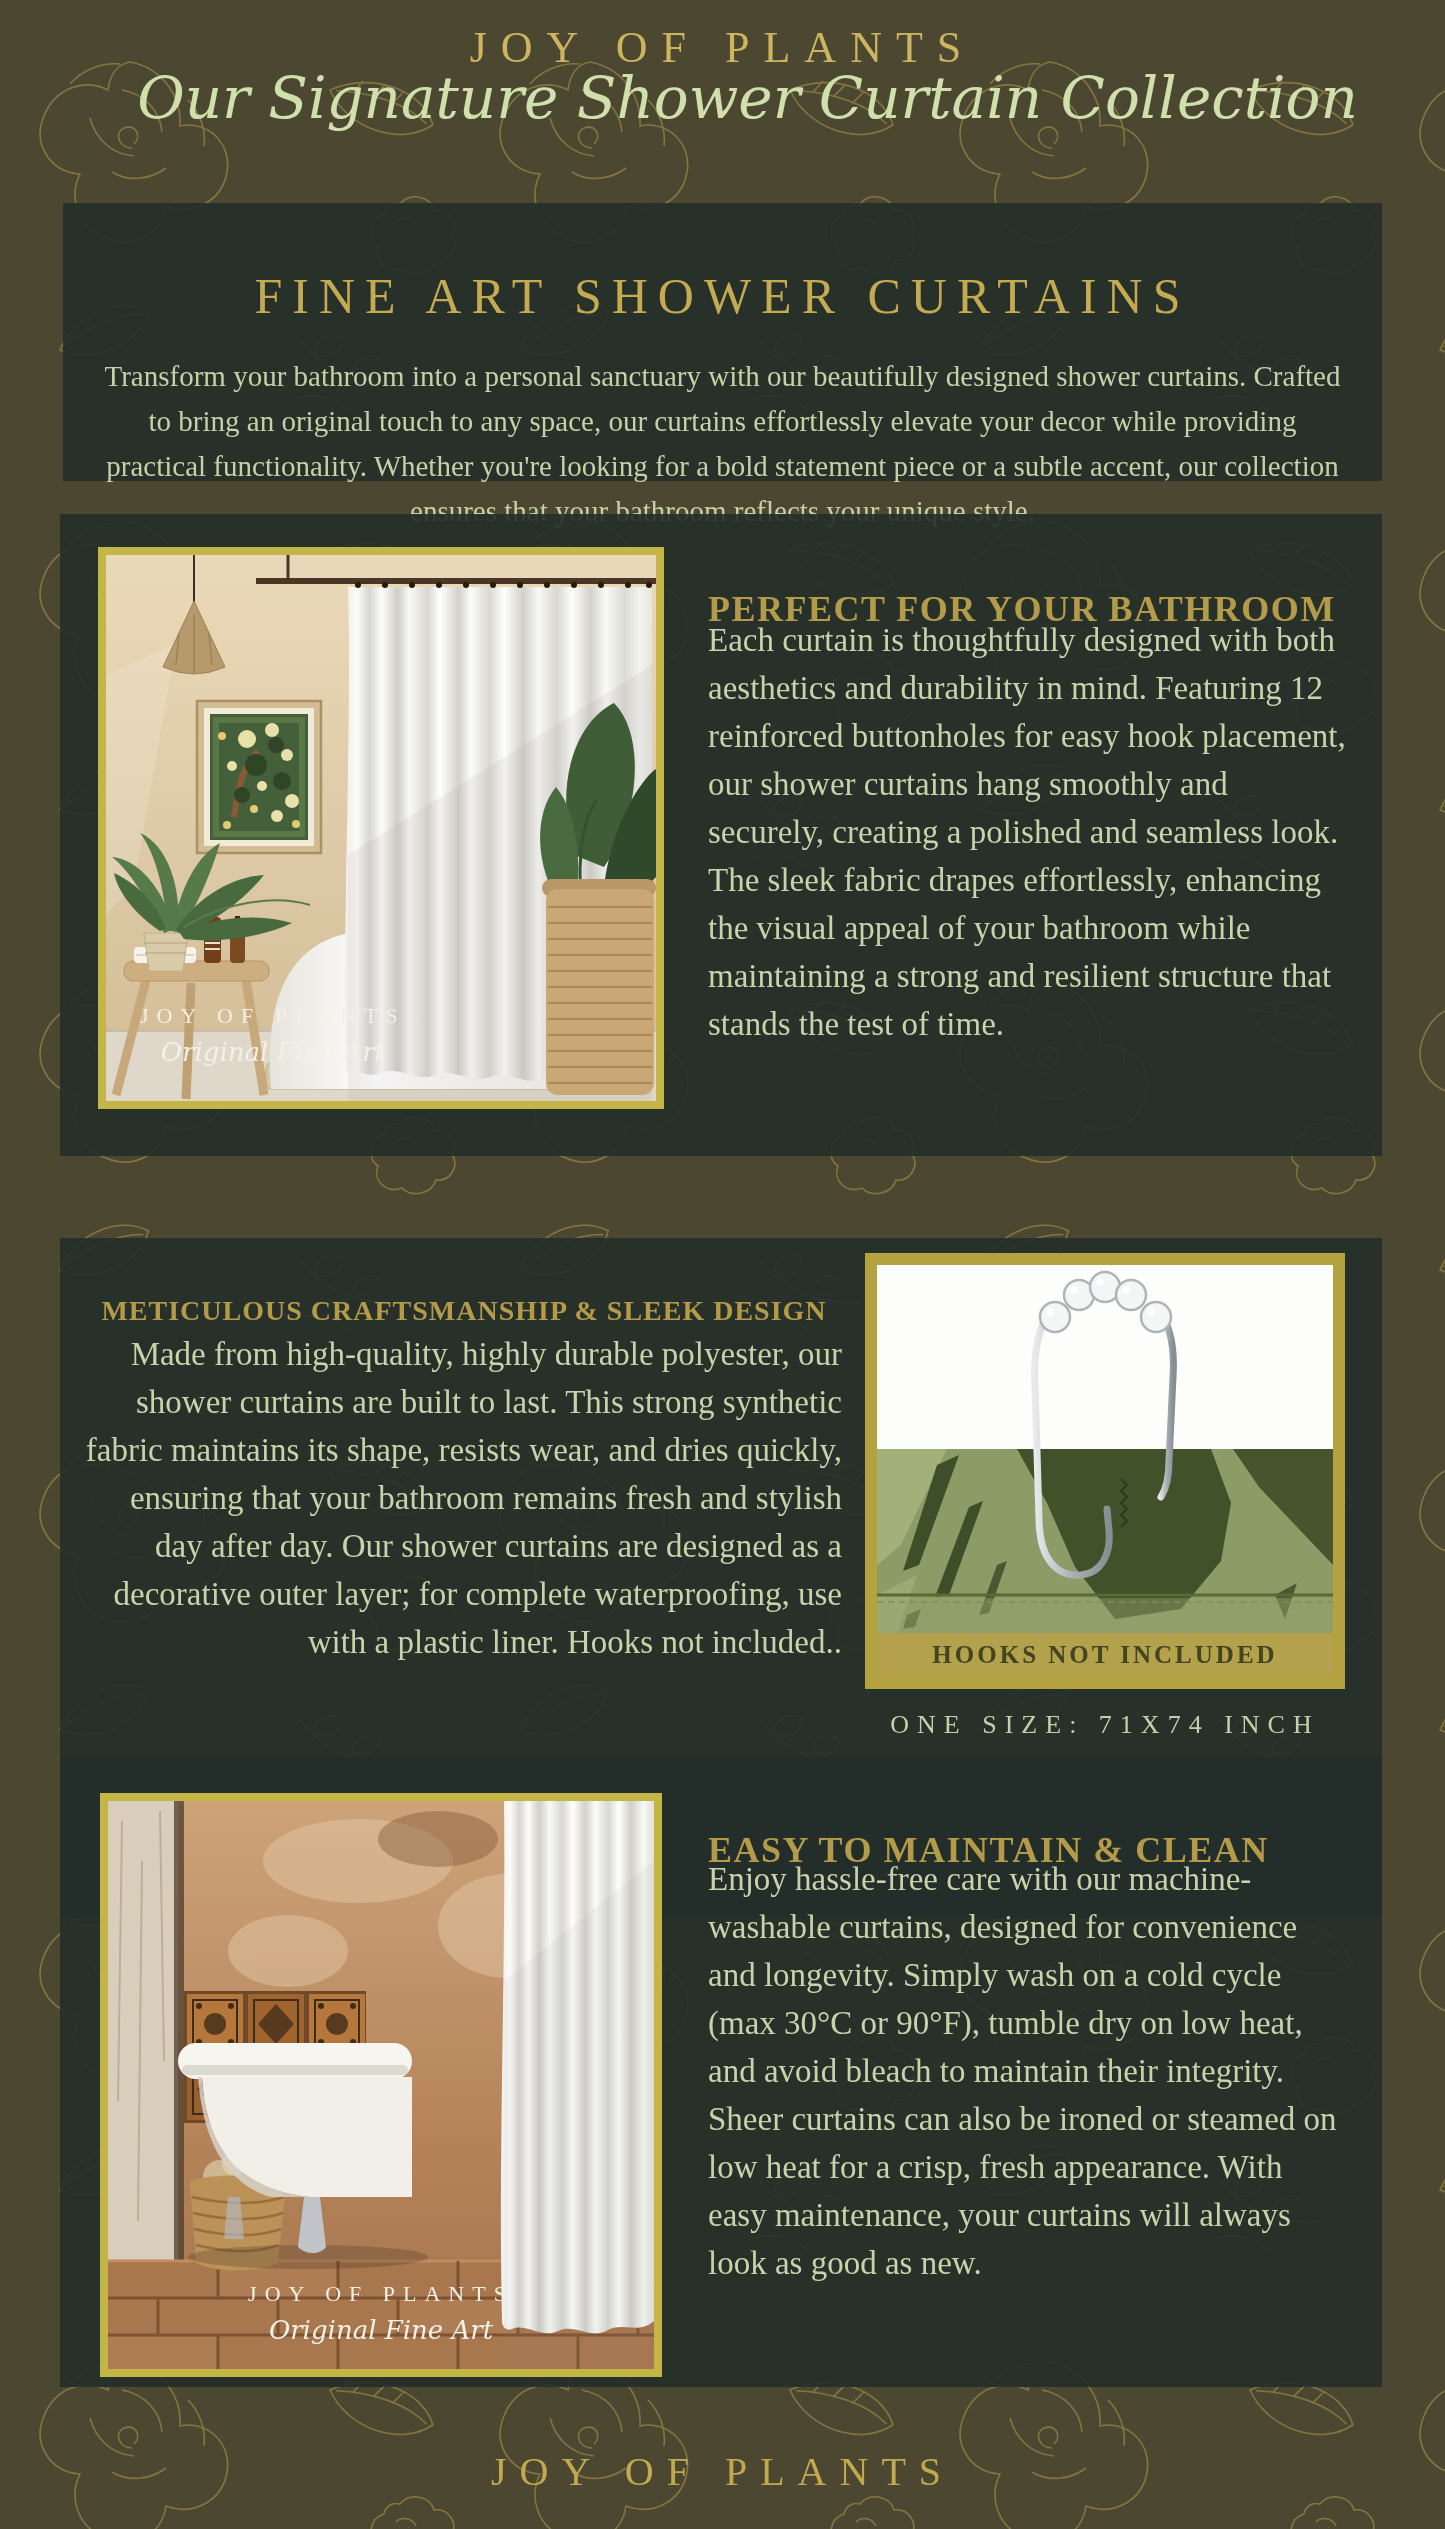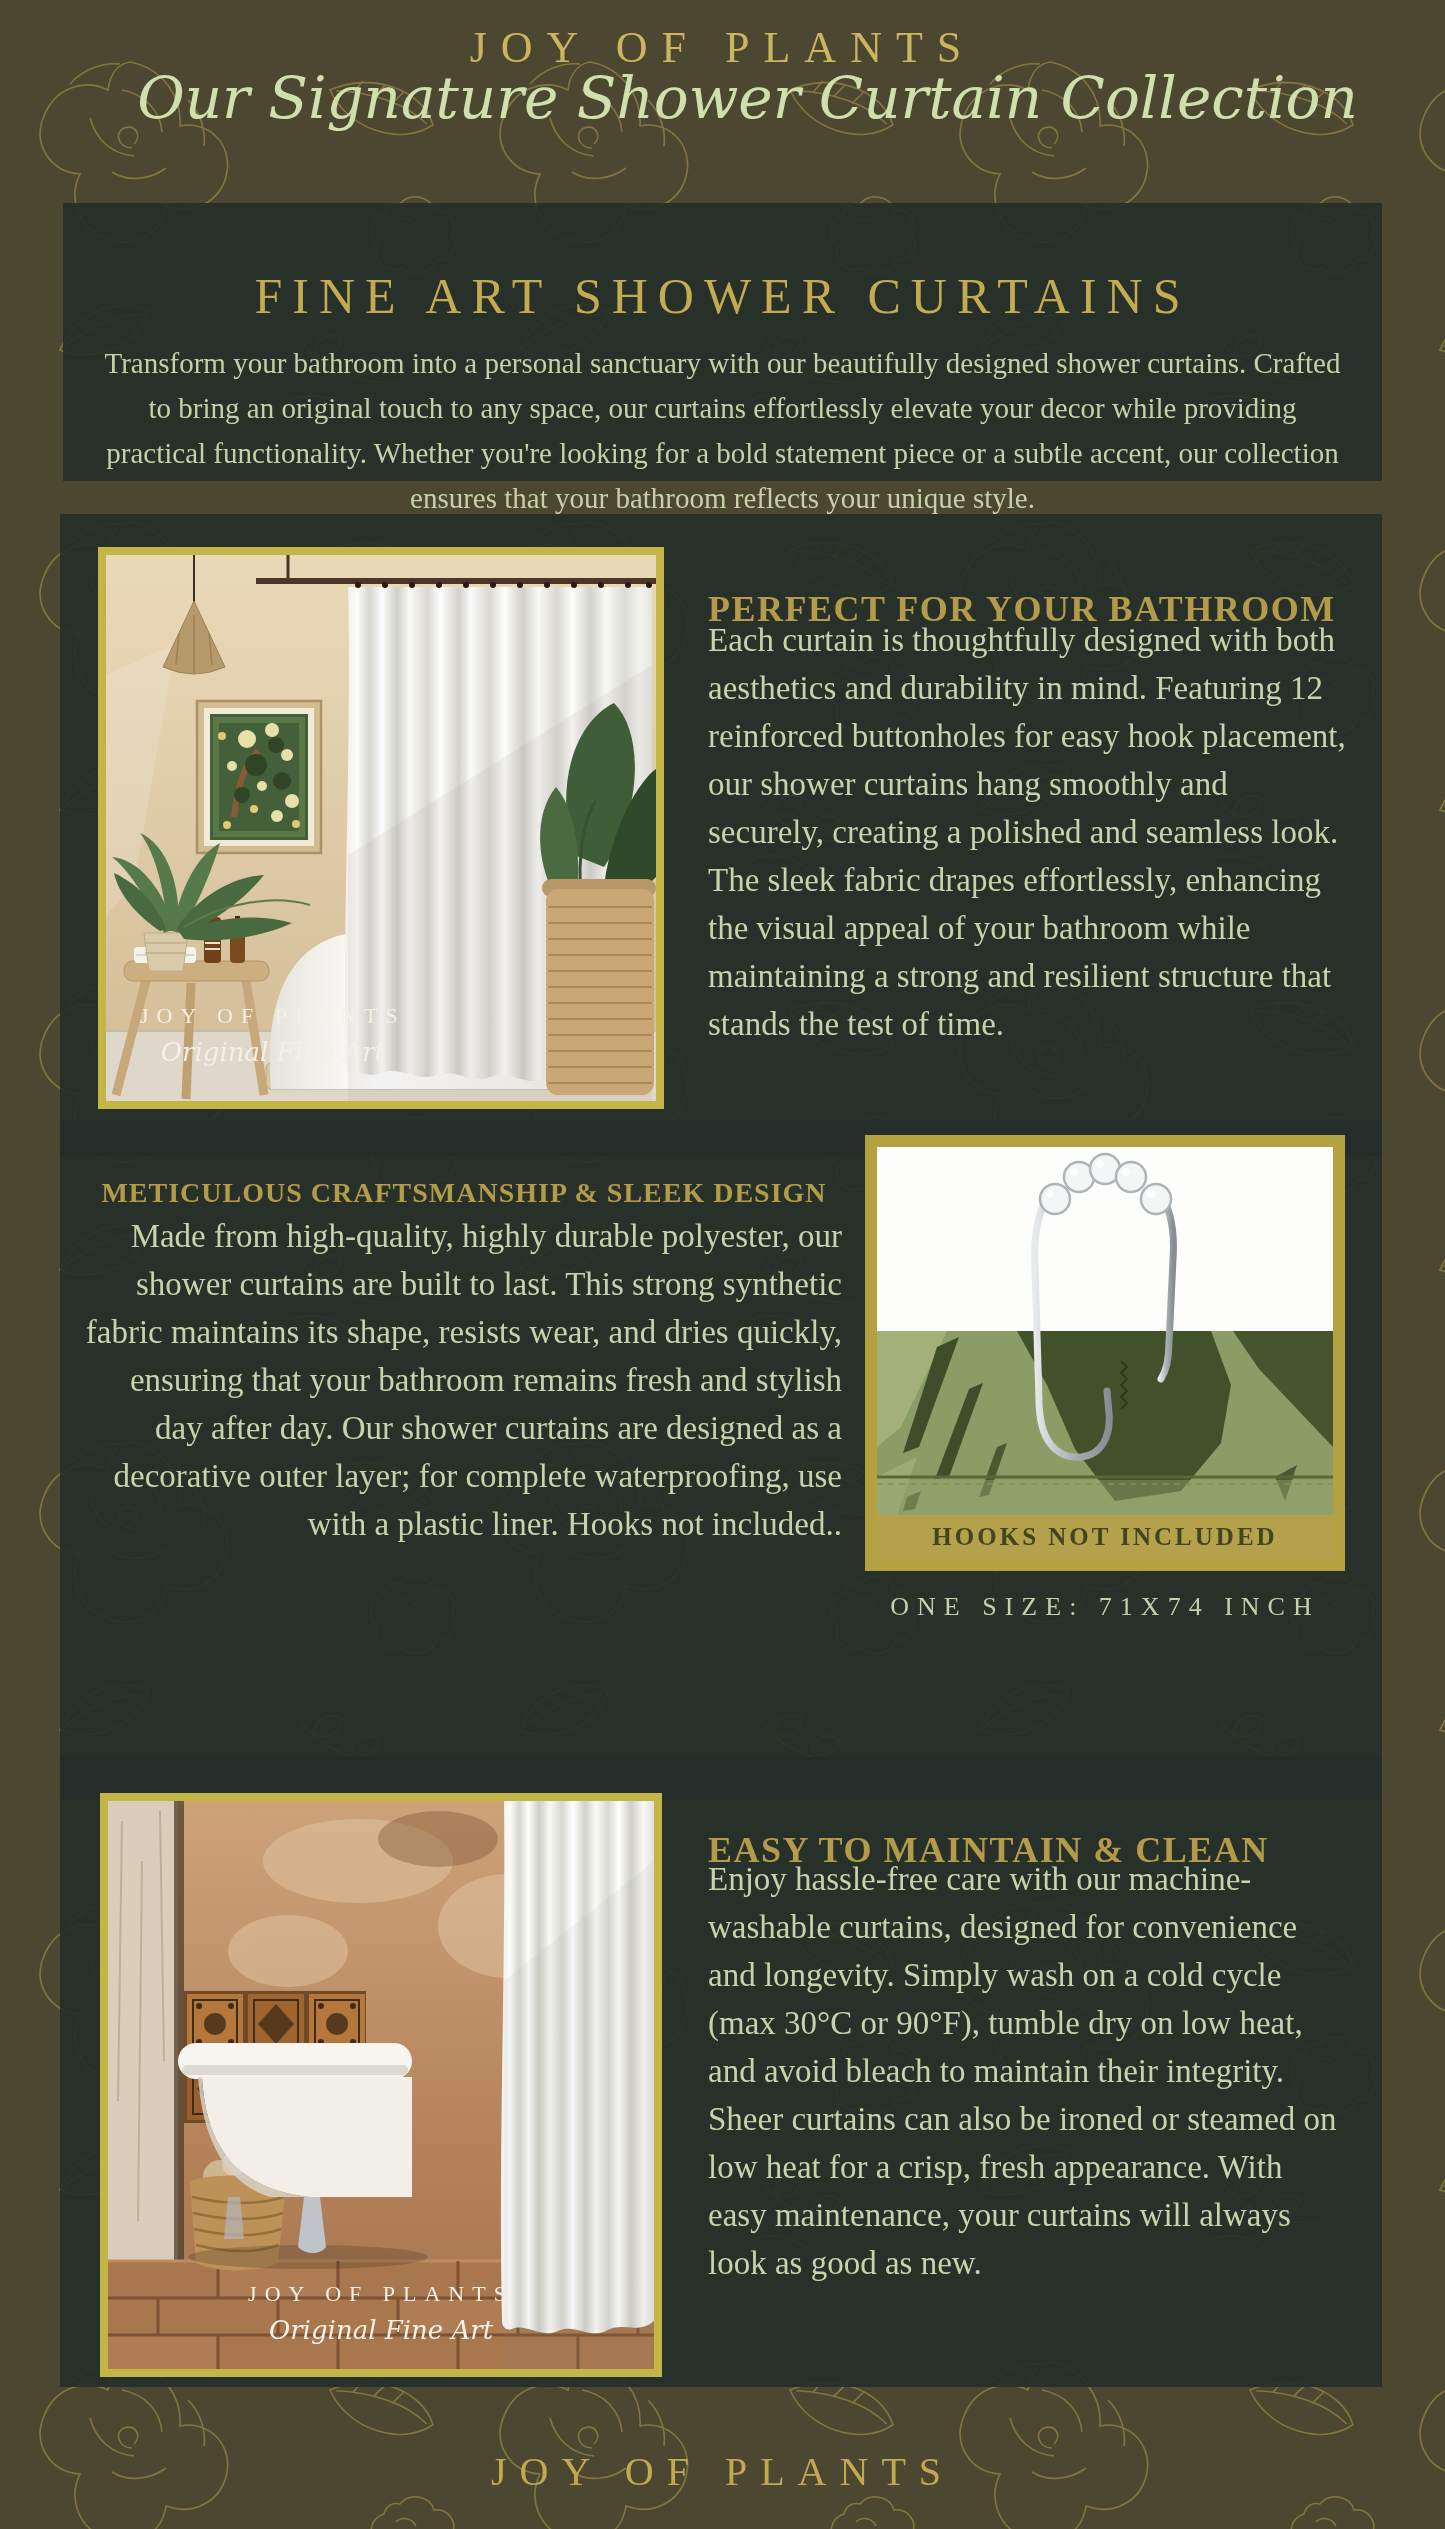--- a/index.html
+++ b/index.html
@@ -11,25 +11,25 @@
   
   .brand-top{position:absolute;top:22px;left:0;width:100%;text-align:center;
              font-size:44px;letter-spacing:14px;color:#cdb45f;}
   .subtitle{position:absolute;top:64px;left:0;width:100%;text-align:center;
             font-family:"DejaVu Serif",serif;font-style:italic;font-size:58px;color:#cfe0ad;padding-left:25px;}
 
   
   .panel{position:absolute;left:60px;width:1322px;background:rgba(36,45,41,0.9);}
   #panel-intro{left:63px;top:203px;width:1319px;height:278px;}
   #panel-bath{top:514px;height:642px;}
-  #panel-craft{top:1120px;height:680px;}
+  #panel-craft{top:1238px;height:680px;}
   #panel-care{top:1757px;height:630px;}
 
   .intro-title{padding-top:32px;text-align:center;font-size:50px;letter-spacing:10px;color:#c4aa50;margin-top:32px;}
-  .intro-body{margin:16px auto 0;width:1250px;text-align:center;font-size:29px;line-height:45px;color:#c6d1a8;}
+  .intro-body{margin:29px auto 0;width:1250px;text-align:center;font-size:29px;line-height:45px;color:#c6d1a8;}
 
   .photo-frame{position:absolute;box-sizing:border-box;border:8px solid #c4b547;background:#e7dcc2;}
   #photo1{left:38px;top:33px;width:566px;height:562px;}
   #photo3{left:40px;top:36px;width:562px;height:584px;}
   #photo2{left:805px;top:15px;width:480px;height:436px;border:12px solid #b3a23f;background:#fff;}
   .photo-frame svg{display:block;width:100%;height:100%;}
   #photo2 svg{height:368px;}
 
   .sec-head{position:absolute;font-weight:bold;color:#b49b4a;}
   #bath-head{left:648px;top:44px;font-size:36px;letter-spacing:1.5px;}

